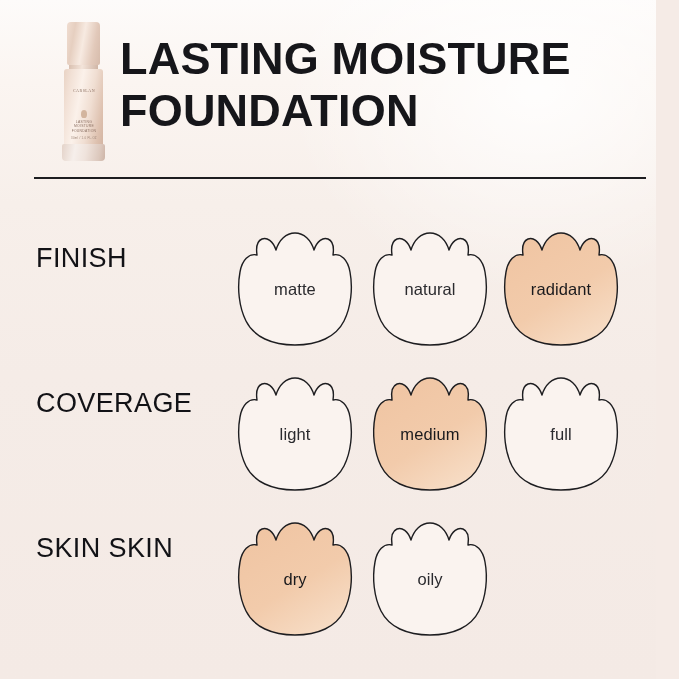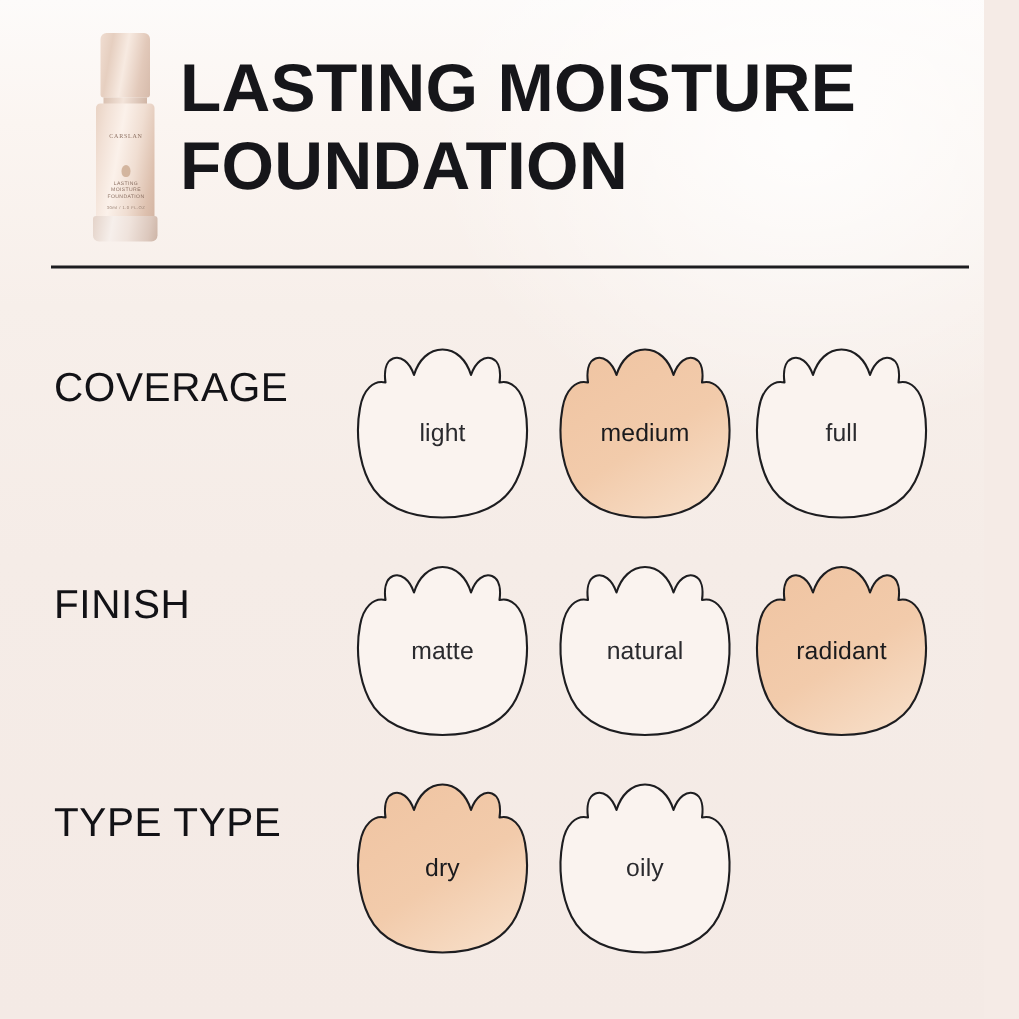--- a/index.html
+++ b/index.html
@@ -248,20 +248,50 @@
     <div id="title">
       <span class="line">LASTING MOISTURE</span>
       <span class="line">FOUNDATION</span>
     </div>
 
     <div id="divider"></div>
   </div>
 
   <div id="rows">
       <div class="row">
+        <div class="row-label">FINISH</div>
+        <div class="blobs">
+          <div class="blob c0">
+            <svg viewBox="0 0 114 116" xmlns="http://www.w3.org/2000/svg">
+              <path d="M 57 2 C 66 2 73 9 76 19 C 79 10 85 6 90 8 C 95 10 96 17 95 24 C 103 22 110 29 112 41 C 115 57 113 76 106 90 C 98 106 80 114 57 114 C 34 114 16 106 8 90 C 1 76 -1 57 2 41 C 4 29 11 22 19 24 C 18 17 19 10 24 8 C 29 6 35 10 38 19 C 41 9 48 2 57 2 Z" fill="#faf3ef" stroke="#1d1d20" stroke-width="1.4" stroke-linejoin="round"></path>
+            </svg>
+            <div class="blob-text">matte</div>
+          </div>
+          <div class="blob c1">
+            <svg viewBox="0 0 114 116" xmlns="http://www.w3.org/2000/svg">
+              <path d="M 57 2 C 66 2 73 9 76 19 C 79 10 85 6 90 8 C 95 10 96 17 95 24 C 103 22 110 29 112 41 C 115 57 113 76 106 90 C 98 106 80 114 57 114 C 34 114 16 106 8 90 C 1 76 -1 57 2 41 C 4 29 11 22 19 24 C 18 17 19 10 24 8 C 29 6 35 10 38 19 C 41 9 48 2 57 2 Z" fill="#faf3ef" stroke="#1d1d20" stroke-width="1.4" stroke-linejoin="round"></path>
+            </svg>
+            <div class="blob-text">natural</div>
+          </div>
+          <div class="blob c2 selected">
+            <svg viewBox="0 0 114 116" xmlns="http://www.w3.org/2000/svg">
+              <defs>
+                <linearGradient id="g0_2" x1="0.15" y1="0.05" x2="0.75" y2="1">
+                  <stop offset="0%" stop-color="#f0c5a3"></stop>
+                  <stop offset="55%" stop-color="#f2cbab"></stop>
+                  <stop offset="100%" stop-color="#f7ddc6"></stop>
+                </linearGradient>
+              </defs>
+              <path d="M 57 2 C 66 2 73 9 76 19 C 79 10 85 6 90 8 C 95 10 96 17 95 24 C 103 22 110 29 112 41 C 115 57 113 76 106 90 C 98 106 80 114 57 114 C 34 114 16 106 8 90 C 1 76 -1 57 2 41 C 4 29 11 22 19 24 C 18 17 19 10 24 8 C 29 6 35 10 38 19 C 41 9 48 2 57 2 Z" fill="url(#g0_2)" stroke="#1d1d20" stroke-width="1.4" stroke-linejoin="round"></path>
+            </svg>
+            <div class="blob-text">radidant</div>
+          </div>
+        </div>
+      </div>
+      <div class="row">
         <div class="row-label">COVERAGE</div>
         <div class="blobs">
           <div class="blob c0">
             <svg viewBox="0 0 114 116" xmlns="http://www.w3.org/2000/svg">
               <path d="M 57 2 C 66 2 73 9 76 19 C 79 10 85 6 90 8 C 95 10 96 17 95 24 C 103 22 110 29 112 41 C 115 57 113 76 106 90 C 98 106 80 114 57 114 C 34 114 16 106 8 90 C 1 76 -1 57 2 41 C 4 29 11 22 19 24 C 18 17 19 10 24 8 C 29 6 35 10 38 19 C 41 9 48 2 57 2 Z" fill="#faf3ef" stroke="#1d1d20" stroke-width="1.4" stroke-linejoin="round"></path>
             </svg>
             <div class="blob-text">light</div>
           </div>
           <div class="blob c1 selected">
             <svg viewBox="0 0 114 116" xmlns="http://www.w3.org/2000/svg">
@@ -278,51 +308,21 @@
           </div>
           <div class="blob c2">
             <svg viewBox="0 0 114 116" xmlns="http://www.w3.org/2000/svg">
               <path d="M 57 2 C 66 2 73 9 76 19 C 79 10 85 6 90 8 C 95 10 96 17 95 24 C 103 22 110 29 112 41 C 115 57 113 76 106 90 C 98 106 80 114 57 114 C 34 114 16 106 8 90 C 1 76 -1 57 2 41 C 4 29 11 22 19 24 C 18 17 19 10 24 8 C 29 6 35 10 38 19 C 41 9 48 2 57 2 Z" fill="#faf3ef" stroke="#1d1d20" stroke-width="1.4" stroke-linejoin="round"></path>
             </svg>
             <div class="blob-text">full</div>
           </div>
         </div>
       </div>
       <div class="row">
-        <div class="row-label">FINISH</div>
-        <div class="blobs">
-          <div class="blob c0">
-            <svg viewBox="0 0 114 116" xmlns="http://www.w3.org/2000/svg">
-              <path d="M 57 2 C 66 2 73 9 76 19 C 79 10 85 6 90 8 C 95 10 96 17 95 24 C 103 22 110 29 112 41 C 115 57 113 76 106 90 C 98 106 80 114 57 114 C 34 114 16 106 8 90 C 1 76 -1 57 2 41 C 4 29 11 22 19 24 C 18 17 19 10 24 8 C 29 6 35 10 38 19 C 41 9 48 2 57 2 Z" fill="#faf3ef" stroke="#1d1d20" stroke-width="1.4" stroke-linejoin="round"></path>
-            </svg>
-            <div class="blob-text">matte</div>
-          </div>
-          <div class="blob c1">
-            <svg viewBox="0 0 114 116" xmlns="http://www.w3.org/2000/svg">
-              <path d="M 57 2 C 66 2 73 9 76 19 C 79 10 85 6 90 8 C 95 10 96 17 95 24 C 103 22 110 29 112 41 C 115 57 113 76 106 90 C 98 106 80 114 57 114 C 34 114 16 106 8 90 C 1 76 -1 57 2 41 C 4 29 11 22 19 24 C 18 17 19 10 24 8 C 29 6 35 10 38 19 C 41 9 48 2 57 2 Z" fill="#faf3ef" stroke="#1d1d20" stroke-width="1.4" stroke-linejoin="round"></path>
-            </svg>
-            <div class="blob-text">natural</div>
-          </div>
-          <div class="blob c2 selected">
-            <svg viewBox="0 0 114 116" xmlns="http://www.w3.org/2000/svg">
-              <defs>
-                <linearGradient id="g0_2" x1="0.15" y1="0.05" x2="0.75" y2="1">
-                  <stop offset="0%" stop-color="#f0c5a3"></stop>
-                  <stop offset="55%" stop-color="#f2cbab"></stop>
-                  <stop offset="100%" stop-color="#f7ddc6"></stop>
-                </linearGradient>
-              </defs>
-              <path d="M 57 2 C 66 2 73 9 76 19 C 79 10 85 6 90 8 C 95 10 96 17 95 24 C 103 22 110 29 112 41 C 115 57 113 76 106 90 C 98 106 80 114 57 114 C 34 114 16 106 8 90 C 1 76 -1 57 2 41 C 4 29 11 22 19 24 C 18 17 19 10 24 8 C 29 6 35 10 38 19 C 41 9 48 2 57 2 Z" fill="url(#g0_2)" stroke="#1d1d20" stroke-width="1.4" stroke-linejoin="round"></path>
-            </svg>
-            <div class="blob-text">radidant</div>
-          </div>
-        </div>
-      </div>
-      <div class="row">
-        <div class="row-label">TYPE TYPE</div>
+        <div class="row-label">SKIN SKIN</div>
         <div class="blobs">
           <div class="blob c1">
             <svg viewBox="0 0 114 116" xmlns="http://www.w3.org/2000/svg">
               <path d="M 57 2 C 66 2 73 9 76 19 C 79 10 85 6 90 8 C 95 10 96 17 95 24 C 103 22 110 29 112 41 C 115 57 113 76 106 90 C 98 106 80 114 57 114 C 34 114 16 106 8 90 C 1 76 -1 57 2 41 C 4 29 11 22 19 24 C 18 17 19 10 24 8 C 29 6 35 10 38 19 C 41 9 48 2 57 2 Z" fill="#faf3ef" stroke="#1d1d20" stroke-width="1.4" stroke-linejoin="round"></path>
             </svg>
             <div class="blob-text">oily</div>
           </div>
           <div class="blob c0 selected">
             <svg viewBox="0 0 114 116" xmlns="http://www.w3.org/2000/svg">
               <defs>

